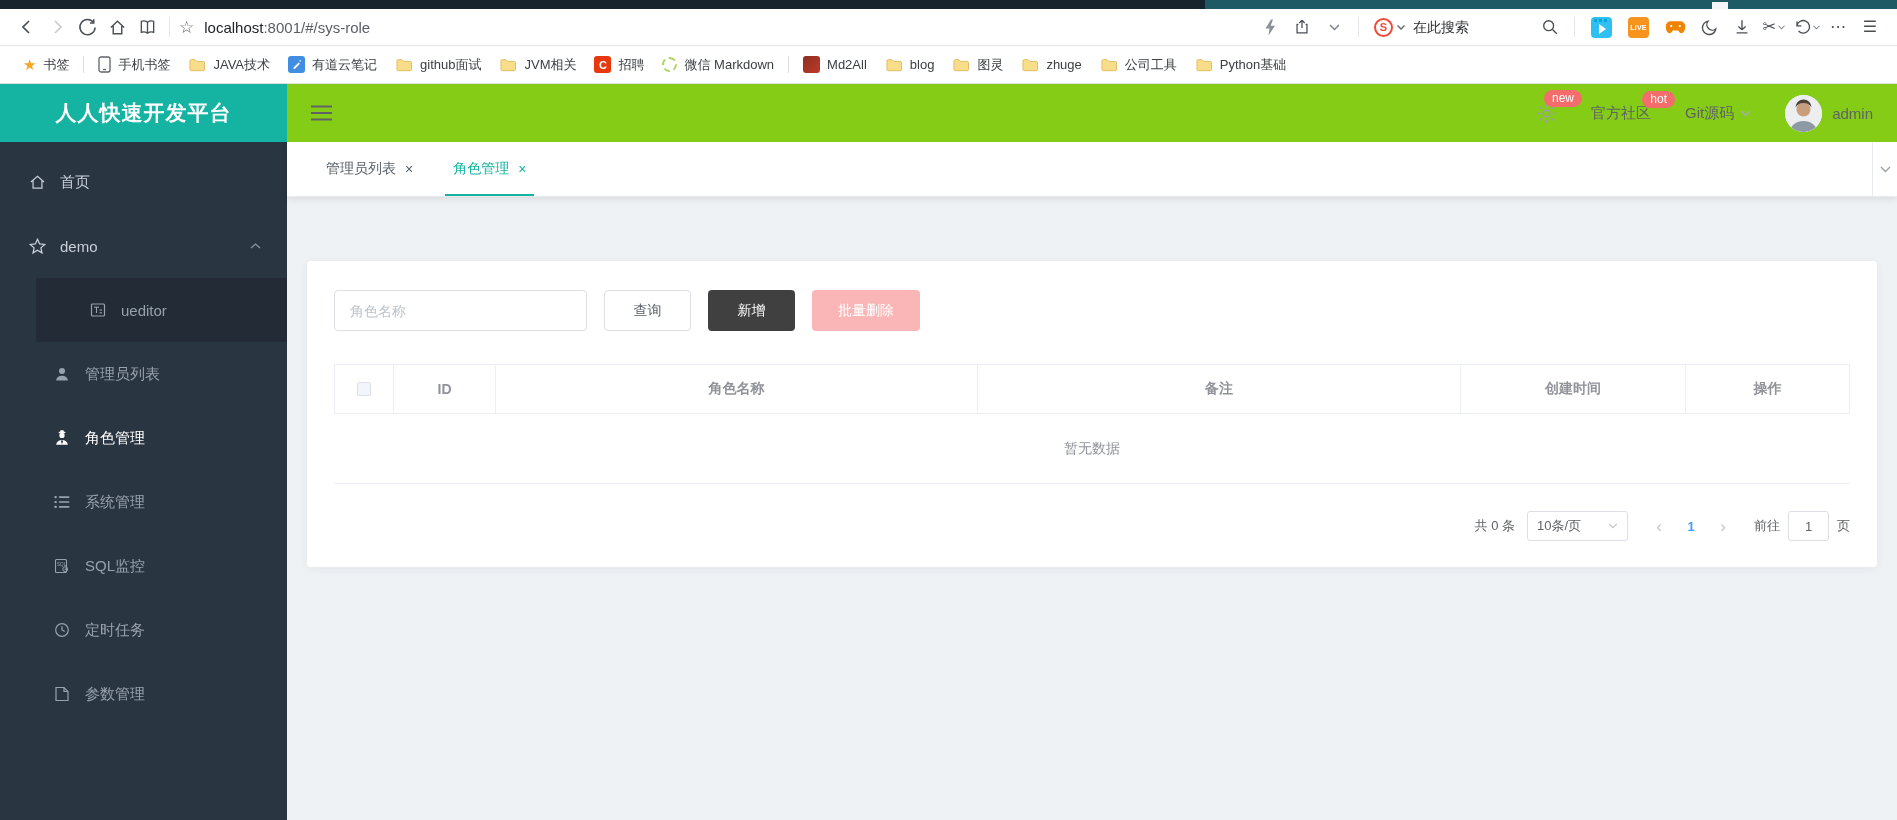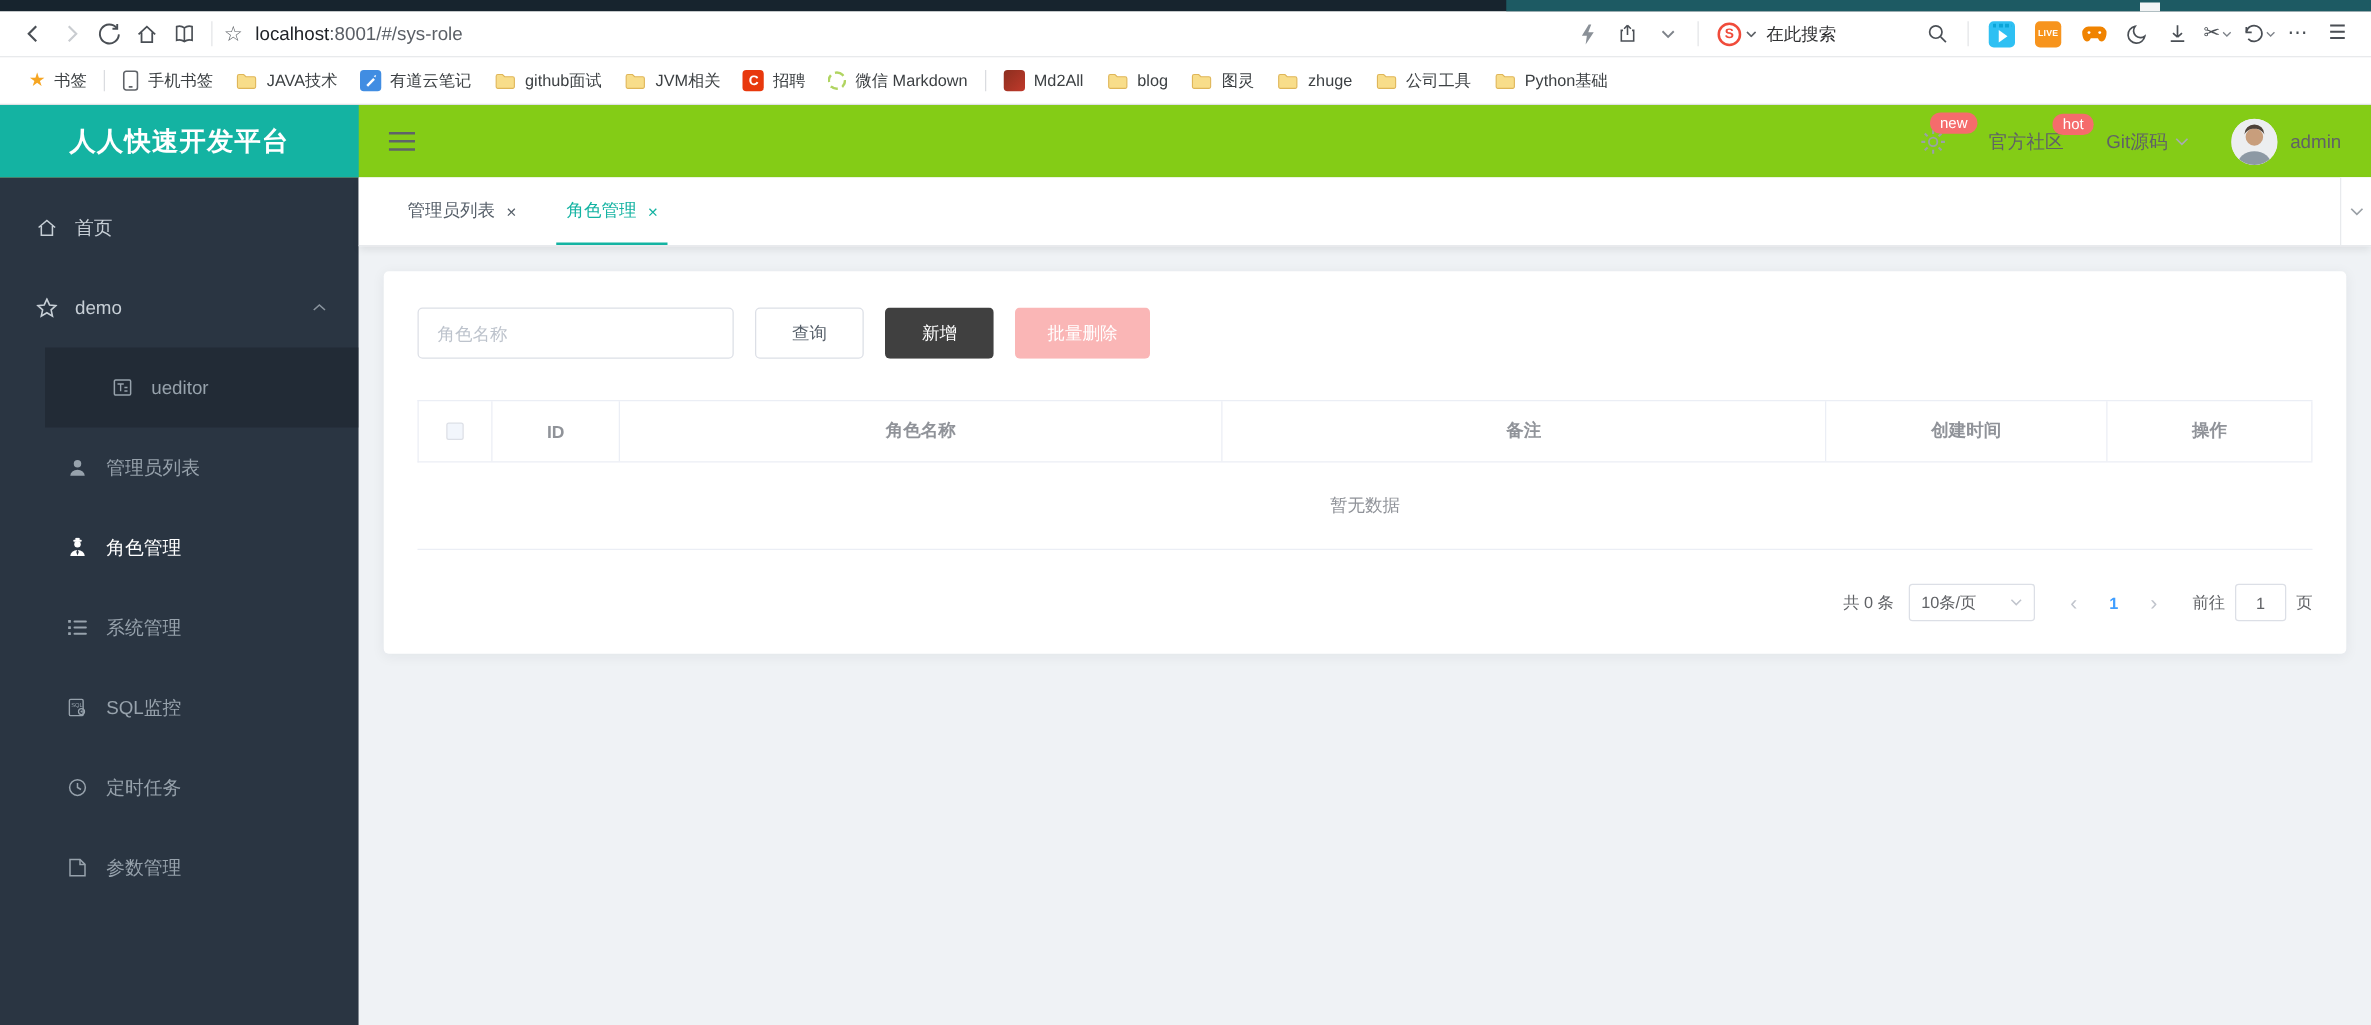--- a/index.html
+++ b/index.html
@@ -99,21 +99,21 @@
     color:#57606a; position:relative; cursor:pointer; }
   .tab .close { font-size:14px; }
   .tab.active { color:#14b3a2; }
   .tab.active::after { content:""; position:absolute; left:12px; right:12px; bottom:0;
     height:2px; background:#14b3a2; }
   .tab-chev { position:absolute; right:0; top:0; bottom:0; width:25px;
     border-left:1px solid #e8eaed; display:flex; align-items:center; justify-content:center;
     color:#9aa0a6; background:#fff; }
 
   
-  .content-body { flex:1; padding:20px 20px; overflow:hidden; }
+  .content-body { flex:1; padding:32px 20px; overflow:hidden;margin-top:32px; }
   .card { background:#fff; border-radius:4px; box-shadow:0 2px 10px rgba(15,35,57,.06);
     padding:29px 27px 26px; }
   .search-row { display:flex; gap:17px; }
   .role-input { width:253px; height:41px; border:1px solid #dcdfe6; border-radius:4px;
     padding:0 15px; font-size:14px; color:#606266; outline:none; font-family:inherit; }
   .role-input::placeholder { color:#bdc3cc; }
   .btn { height:41px; border-radius:4px; font-size:14px; border:1px solid transparent;
     cursor:pointer; font-family:Liberation Serif, serif; }
   .btn-plain { width:87px; background:#fff; border-color:#dcdfe6; color:#57606a; }
   .btn-primary { width:87px; background:#404040; color:#fff; }

